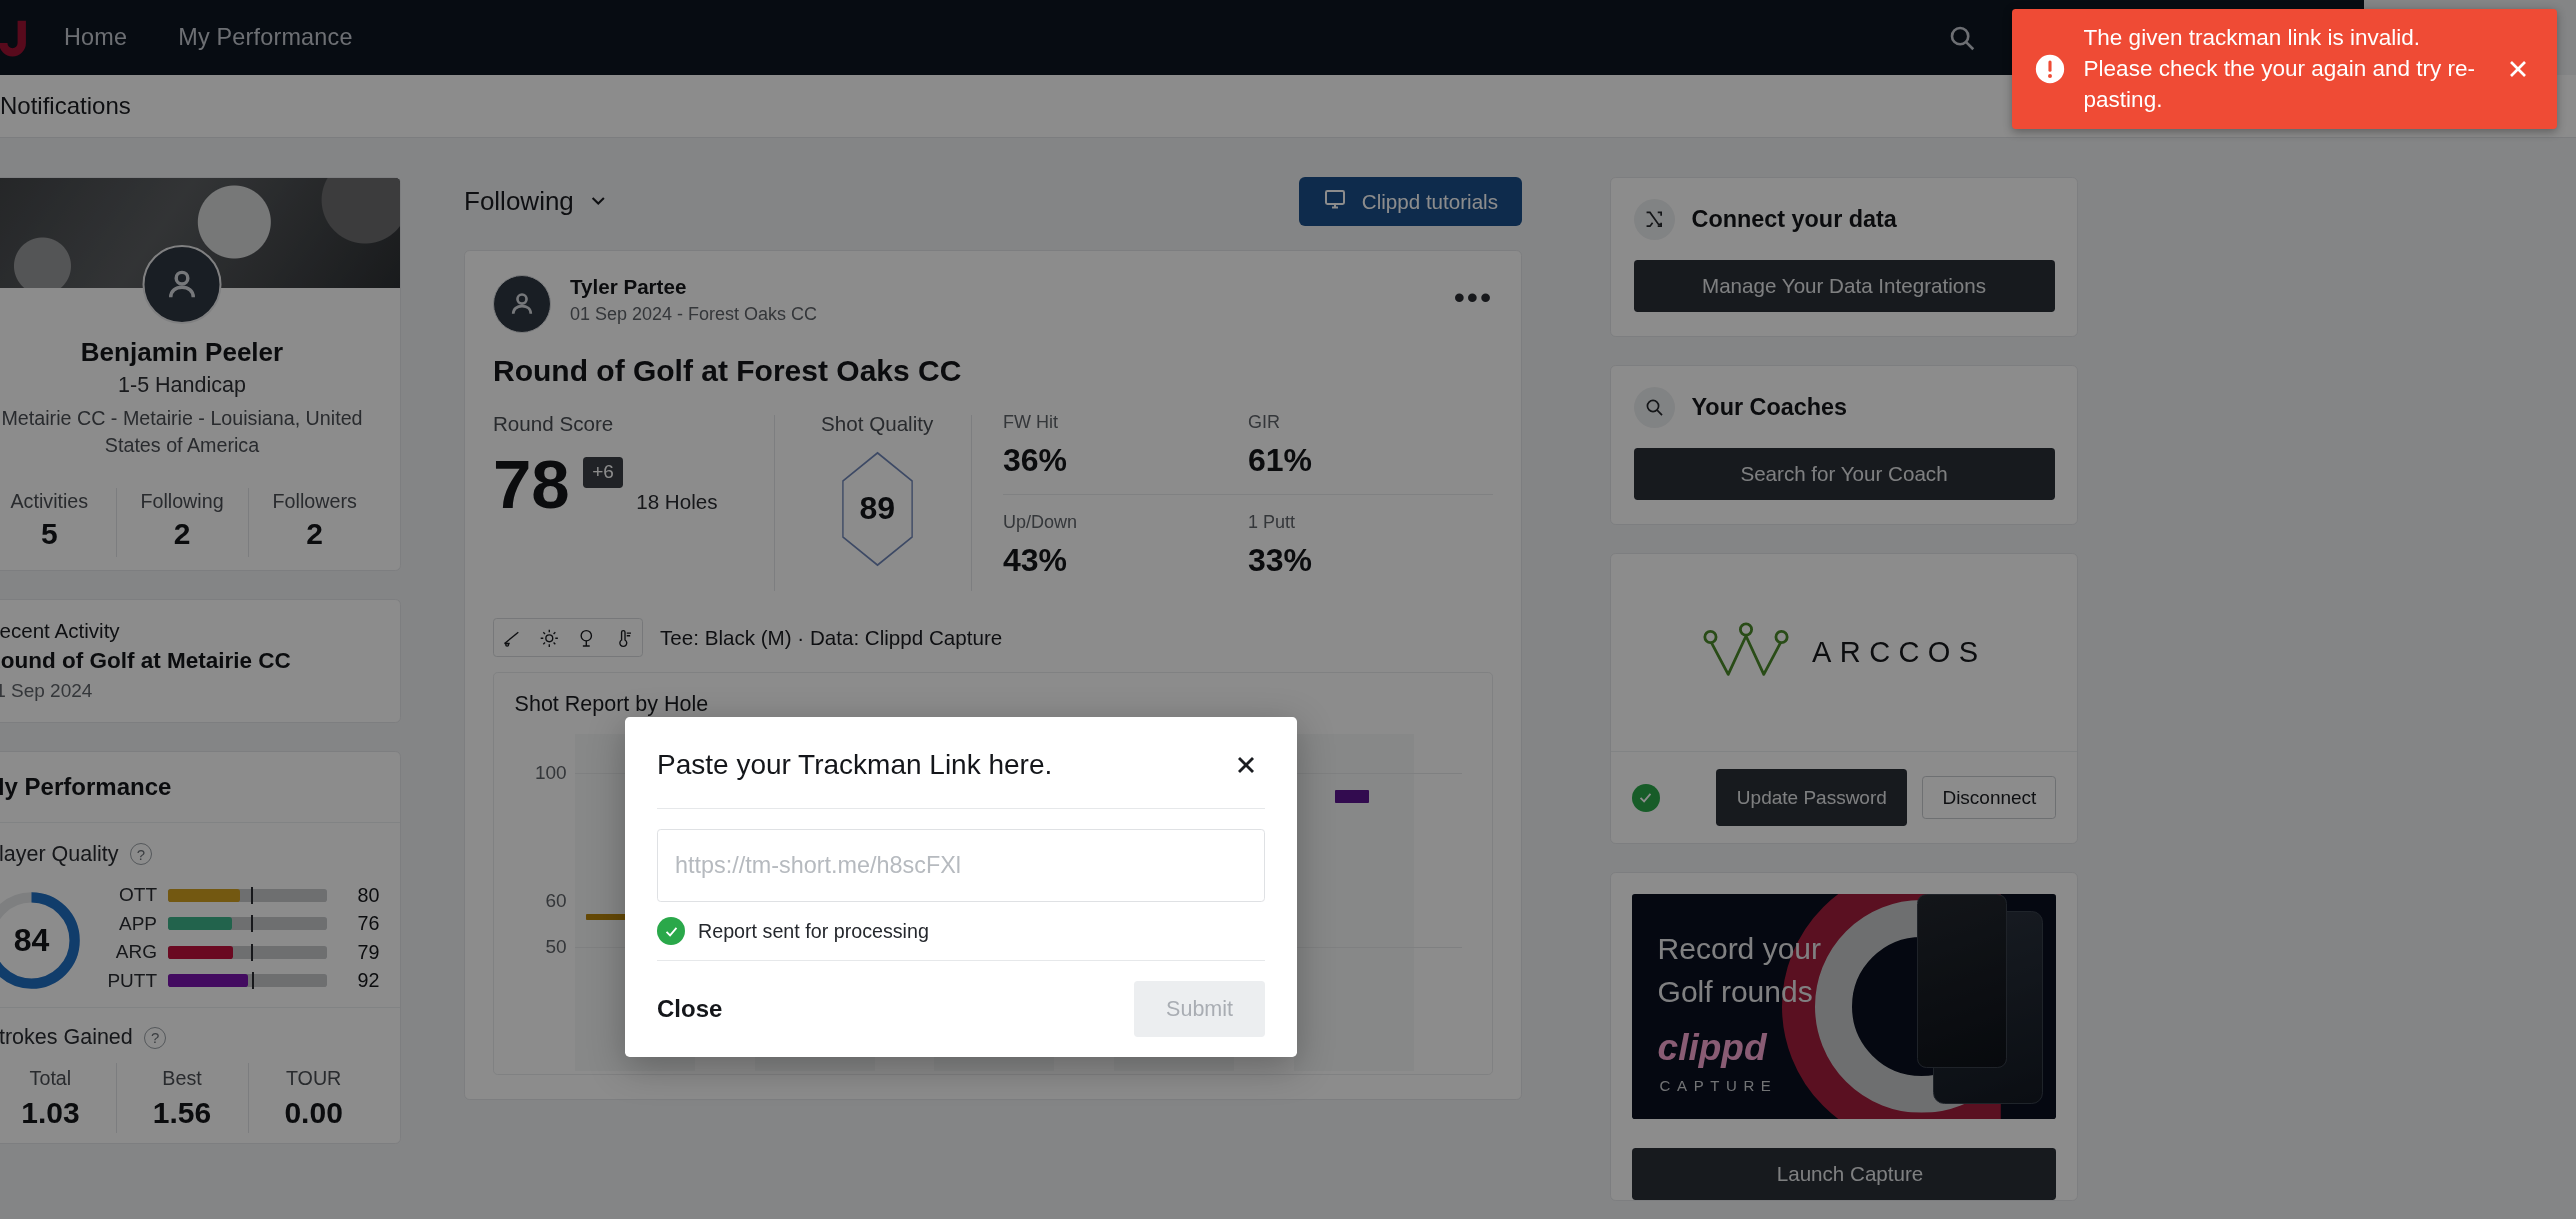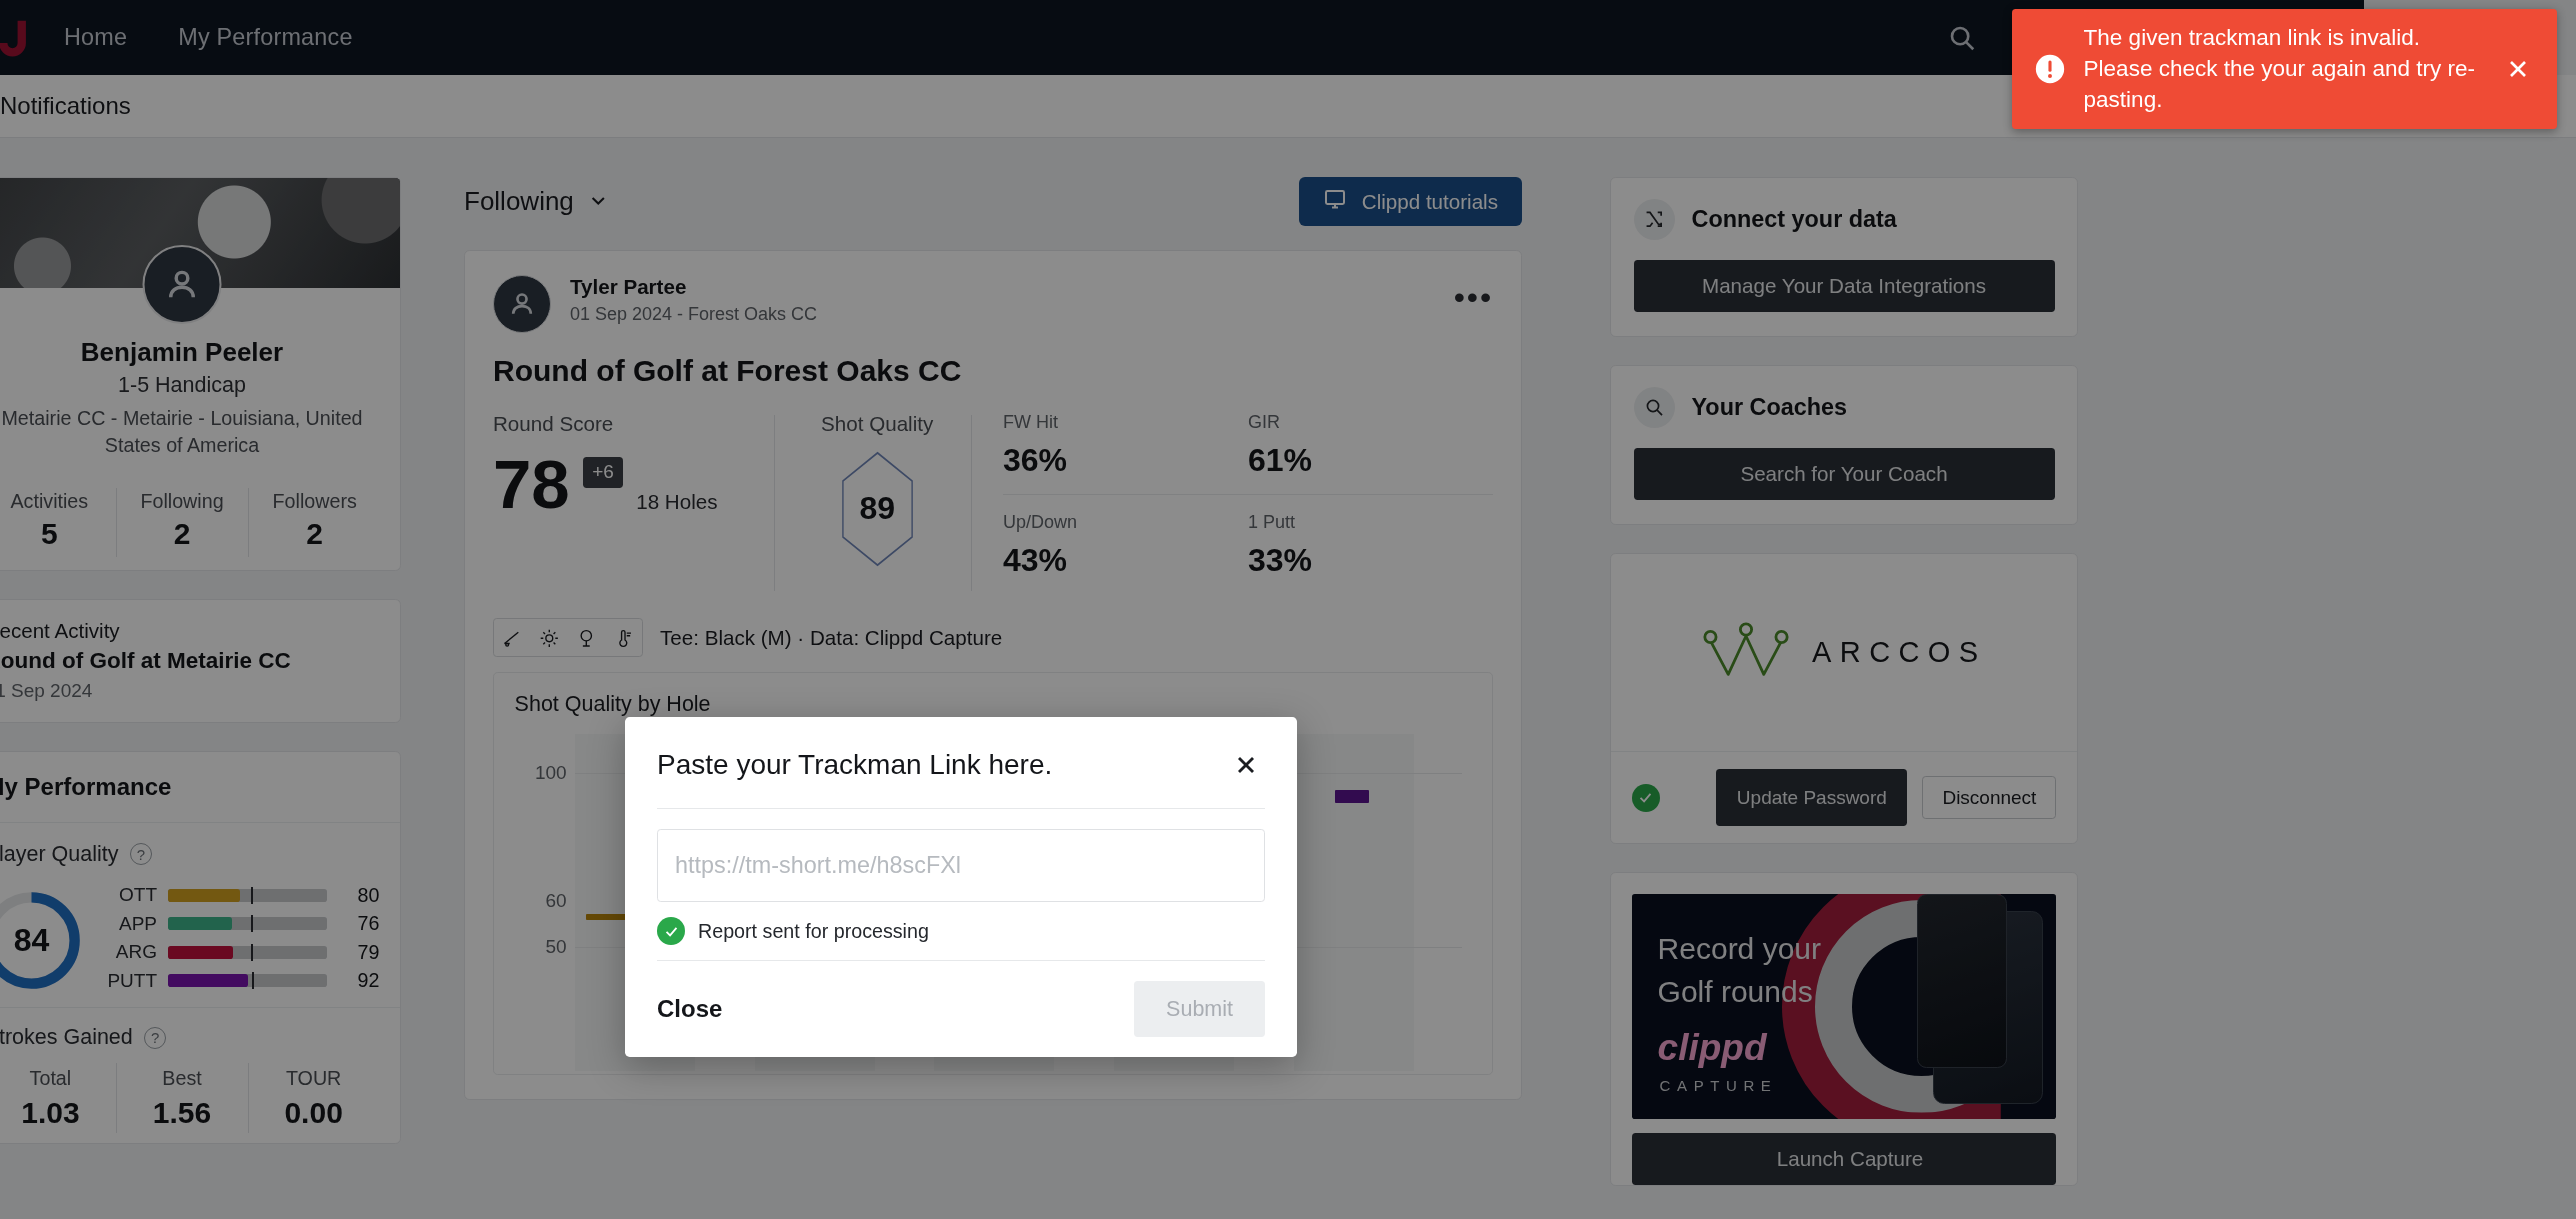--- a/index.html
+++ b/index.html
@@ -281,21 +281,21 @@
   .promo-cap { position: absolute; left: 28px; top: 183px; color: #cfd2d6; font-size: 15px; letter-spacing: 6.6px; }
   .promo-phone {
     position: absolute; right: 13px; top: 17px; width: 110px; height: 193px;
     background: linear-gradient(160deg,#2c3440,#141a23); border-radius: 11.2px; border: 1.9px solid #3a424e;
   }
   .promo-phone2 {
     position: absolute; right: 49px; top: 0px; width: 90px; height: 174px;
     background: linear-gradient(160deg,#23282f,#0e1219); border-radius: 9.4px; border: 1.9px solid #39414c;
   }
   .promo-btn {
-    margin: 14px 0 0 0; height: 52px; background: #2b3038; color:#e6e8ea;
+    margin: 29px 0 0 0; height: 52px; background: #2b3038; color:#e6e8ea;
     display:flex; align-items:center; justify-content:center; border-radius:3.7px; font-size: 20.6px; padding-left: 12px;
   }
 
   
   .scrim {
     position: absolute; top: 0; left: 0; width: 2576px; height: 1220px;
     background: rgba(0,0,0,.45); z-index: 50;
   }
   .modal {
     position: absolute; left: 625px; top: 717px; width: 672px; height: 340px;
@@ -637,21 +637,21 @@
                 <path d="M10 14V5a2 2 0 1 1 4 0v9a4 4 0 1 1-4 0z"></path>
                   <line x1="16" y1="6" x2="21" y2="6"></line>
                   <line x1="16" y1="9" x2="20" y2="9"></line>
               </svg>
             </div>
           </div>
           <div class="toolbar-text">Tee: Black (M)  ·  Data: Clippd Capture</div>
         </div>
 
         <div class="chart-card">
-          <div class="chart-title">Shot Quality by Hole</div>
+          <div class="chart-title">Shot Report by Hole</div>
           <div class="plot">
 
             <div class="bandcol" style="left:60px;width:120px;"></div>
             <div class="bandcol" style="left:240px;width:120px;"></div>
             <div class="bandcol" style="left:419px;width:120px;"></div>
             <div class="bandcol" style="left:599px;width:120px;"></div>
             <div class="bandcol" style="left:779px;width:120px;"></div>
 
             <div class="gridline" style="top:39px;"></div>
             <div class="ytick" style="top:39px;">100</div>

